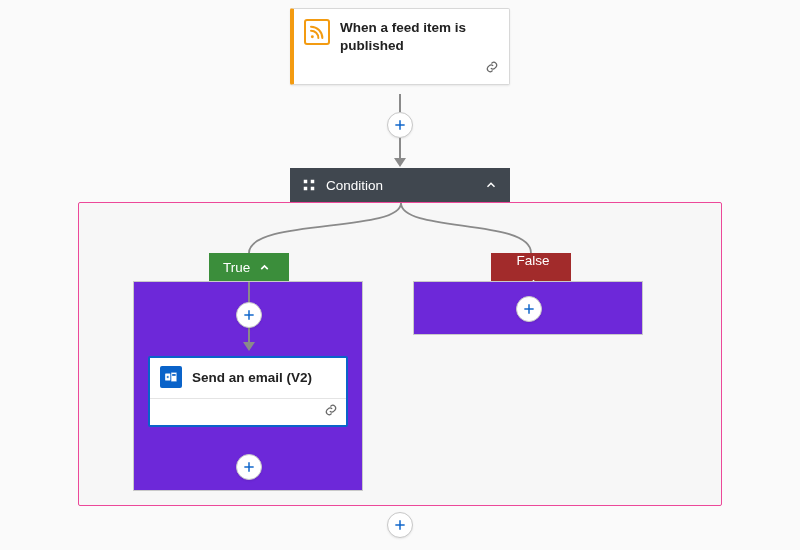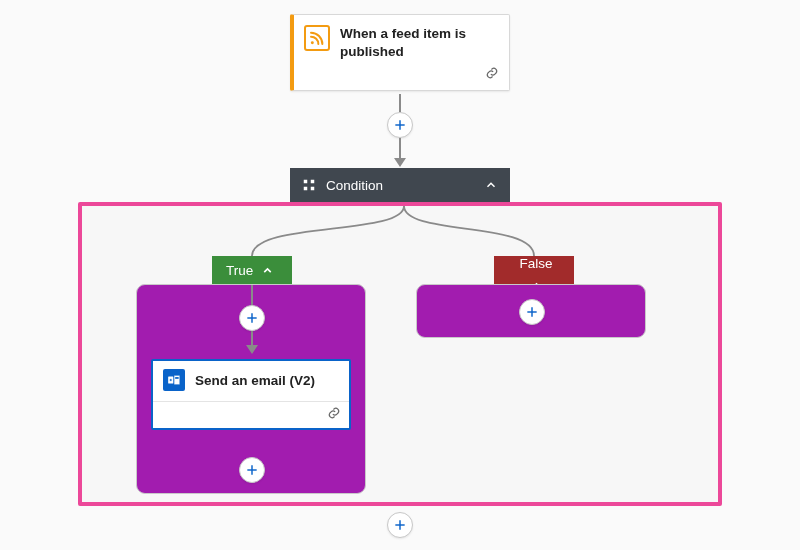--- a/index.html
+++ b/index.html
@@ -13,21 +13,21 @@
     overflow: hidden;
   }
   .canvas {
     position: relative;
     width: 800px;
     height: 550px;
   }
   
   .trigger-card {
     position: absolute;
-    top: 14px;
+    top: 8px;
     left: 290px;
     width: 220px;
     background: #fff;
     border: 1px solid #d8d8d8;
     border-left: 4px solid #f39b11;
     border-radius: 2px;
     box-shadow: 0 1px 2px rgba(0,0,0,0.08);
     padding: 10px 10px 6px 10px;
   }
   .trigger-top { display: flex; gap: 10px; align-items: flex-start; }
@@ -92,21 +92,21 @@
   .chev svg { width: 14px; height: 14px; stroke: #fff; display:block; }
 
   
   .cond-body {
     position: absolute;
     top: 202px;
     left: 78px;
     width: 644px;
     height: 304px;
     background: #f7f7f7;
-    border: 4px solid #ec4899;
+    border: 1px solid #ec4899;
     border-radius: 2px;
   }
 
   
   .curve-svg {
     position: absolute;
     top: 0; left: 0;
     width: 644px;
     height: 80px;
   }
@@ -124,23 +124,23 @@
     gap: 8px;
     cursor: pointer;
   }
   .pill .chev svg { width: 13px; height: 13px; stroke: #fff; }
   .pill-true { background: #3b8e3b; top: 50px; left: 130px; width: 80px; }
   .pill-false { background: #a22b2b; top: 50px; left: 412px; width: 80px; flex-direction: column; }
 
   
   .branch-box {
     position: absolute;
-    background: #a21caf;
+    background: #6d28d9;
     border: 1px solid #c9c9c9;
-    border-radius: 9px;
+    border-radius: 0;
     padding-left: 24px;
   }
   .branch-true { top: 78px; left: 54px; width: 230px; height: 210px; }
   .branch-false { top: 78px; left: 334px; width: 230px; height: 54px; }
 
   
   .true-conn {
     position: absolute;
     left: 114px;
     top: 0;

